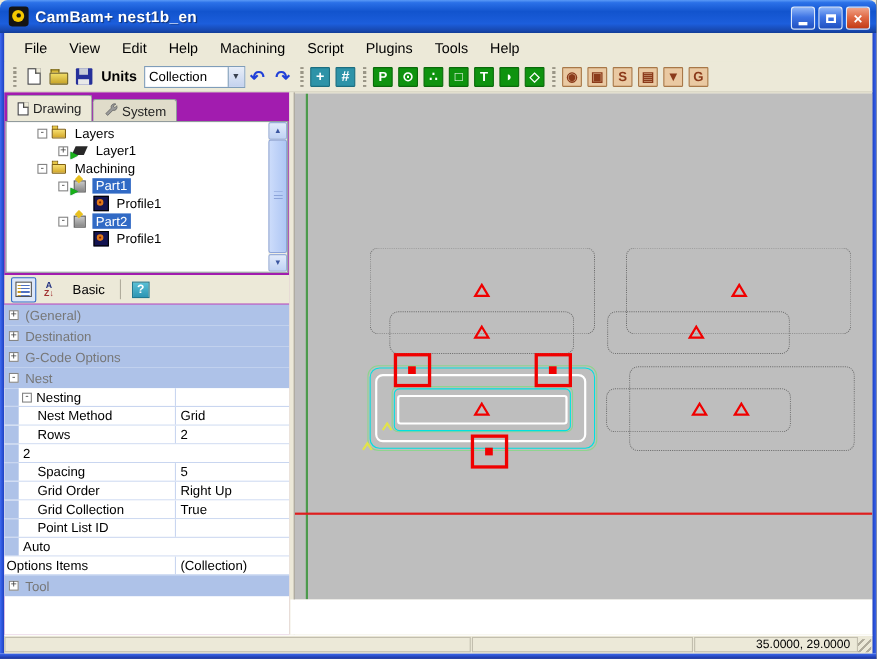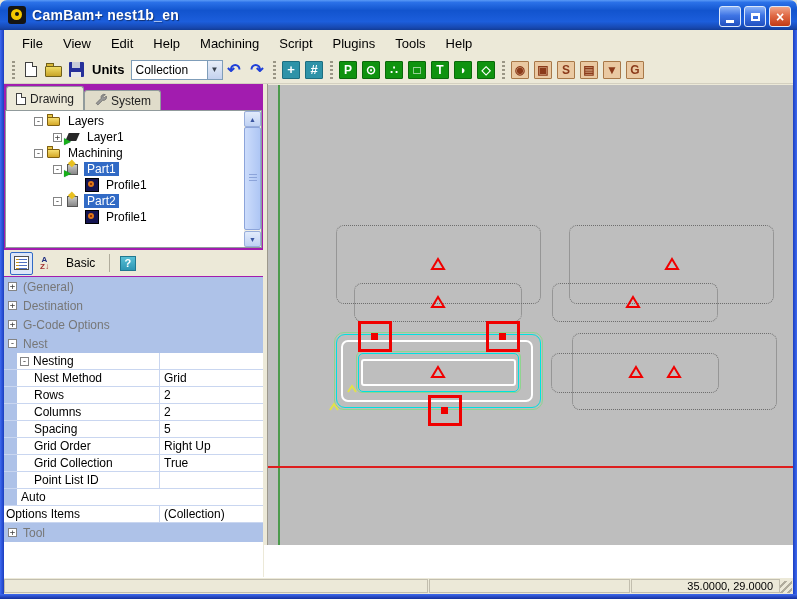--- a/index.html
+++ b/index.html
@@ -378,23 +378,20 @@
         </div>
         <div class="p-row">
           <span class="p-gutter"></span>
           <span class="p-name indent">
             <span>Rows</span>
           </span>
           <span class="p-val">2</span>
         </div>
         <div class="p-row">
           <span class="p-gutter"></span>
-          <span class="p-name indent">
-            <span>Columns</span>
-          </span>
           <span class="p-val">2</span>
         </div>
         <div class="p-row">
           <span class="p-gutter"></span>
           <span class="p-name indent">
             <span>Spacing</span>
           </span>
           <span class="p-val">5</span>
         </div>
         <div class="p-row">

